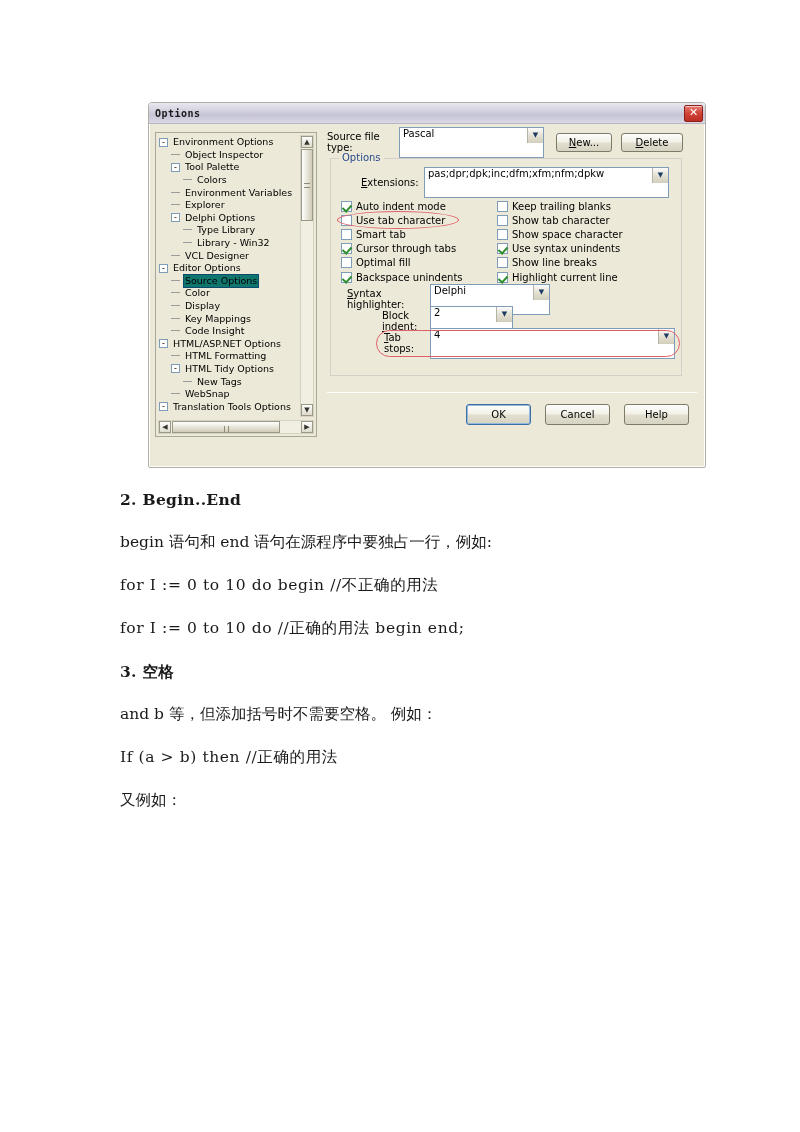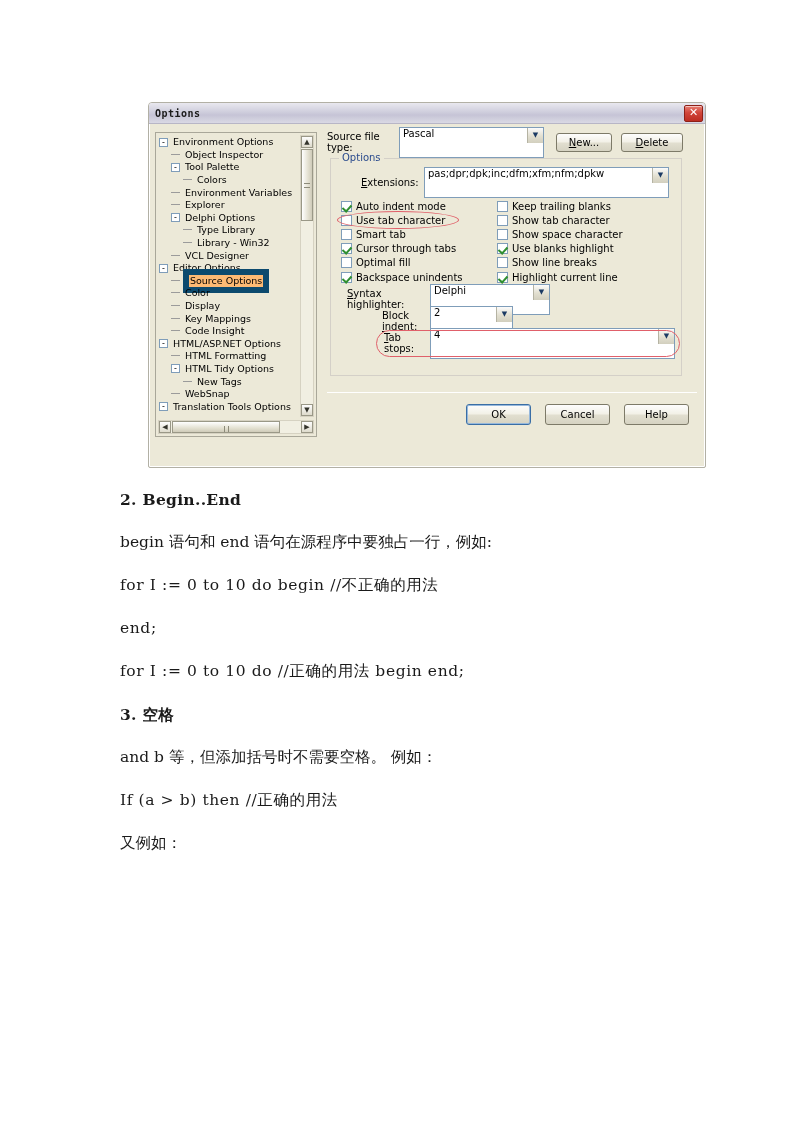--- a/index.html
+++ b/index.html
@@ -94,22 +94,22 @@
     display: flex;
     align-items: center;
     white-space: nowrap;
     font-size: 9.5px;
     line-height: 12px;
     color: #000;
     position: relative;
   }
   .tree-label { padding: 0 2px; }
   .tree-label.selected {
-    background: #fdba74;
-    border: 6px solid #0c4a6e;
+    background: #0f766e;
+    border: 1px solid #0c4a6e;
     padding: 0 1px;
     margin: -1px 0;
   }
   .expander {
     width: 9px; height: 9px;
     border: 1px solid #7f9db9;
     background: #fff;
     font-size: 8px;
     line-height: 7px;
     text-align: center;
@@ -524,21 +524,21 @@
             <div class="chk-row">
               <span class="chk"></span>
               <span>Show tab character</span>
             </div>
             <div class="chk-row">
               <span class="chk"></span>
               <span>Show space character</span>
             </div>
             <div class="chk-row">
               <span class="chk checked"></span>
-              <span>Use blanks highlight</span>
+              <span>Use syntax unindents</span>
             </div>
             <div class="chk-row">
               <span class="chk"></span>
               <span>Show line breaks</span>
             </div>
             <div class="chk-row">
               <span class="chk checked"></span>
               <span>Highlight current line</span>
             </div>
           </div>
@@ -581,19 +581,18 @@
       </div>
 
     </div>
   </div>
 </div>
 
 <div id="doc">
     <div class="doc-line heading">2.   Begin..End</div>
     <div class="doc-line ">begin 语句和 end 语句在源程序中要独占一行，例如:</div>
     <div class="doc-line mono">for I := 0 to 10 do begin //不正确的用法</div>
-    <div class="doc-line mono">end;</div>
     <div class="doc-line mono">for I := 0 to 10 do //正确的用法 begin end;</div>
     <div class="doc-line heading">3. 空格</div>
     <div class="doc-line ">and b 等，但添加括号时不需要空格。 例如：</div>
     <div class="doc-line mono">If (a &gt; b) then //正确的用法</div>
     <div class="doc-line ">又例如：</div>
   </div>
 
 </body></html>

